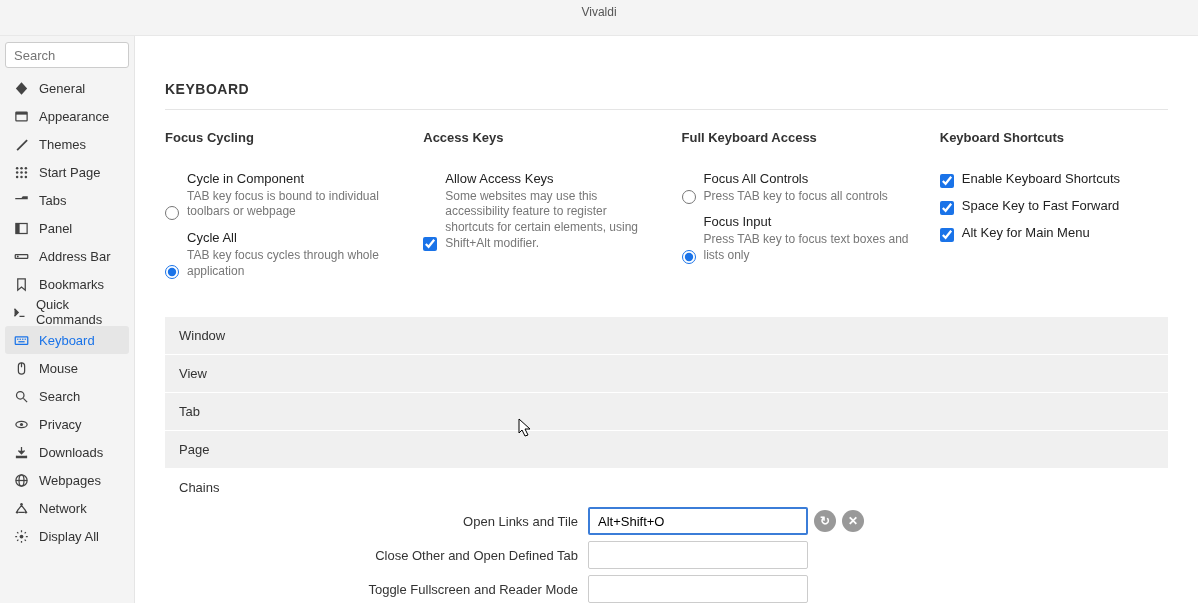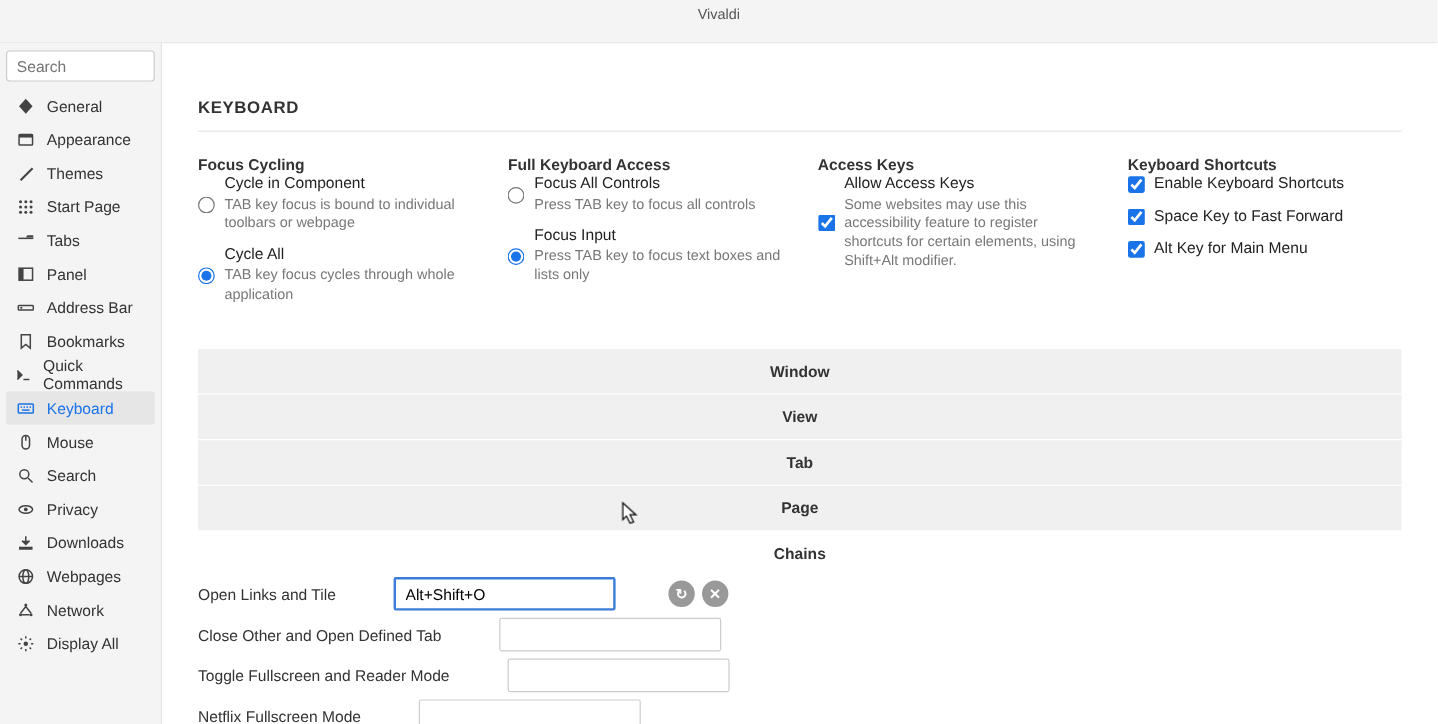--- a/index.html
+++ b/index.html
@@ -10,31 +10,31 @@
 .search-input { width: 100%; height: 26px; border: 1px solid #ccc; border-radius: 3px; padding: 0 8px; font-size: 13px; color: #888; background: #fff; margin-bottom: 6px; }
 .side-item { display: flex; align-items: center; height: 28px; padding: 0 6px; border-radius: 3px; cursor: pointer; color: #333; }
 .side-item.active { background: #e6e6e6; color: #1a73e8; }
 .side-icon { width: 20px; text-align: center; margin-right: 8px; color: #444; font-size: 14px; display:flex; align-items:center; justify-content:center;}
 .side-item.active .side-icon { color: #1a73e8; }
 .main { flex: 1; padding: 45px 30px 0 30px; overflow-y: auto; }
 .page-title { font-size: 14px; font-weight: bold; letter-spacing: 0.5px; color: #333; margin-bottom: 12px; }
 .divider { border: none; border-top: 1px solid #e5e5e5; margin-bottom: 20px; }
 .columns { display: flex; gap: 30px; margin-bottom: 28px; }
 .col { flex: 1; min-width: 0;}
-.col-title { font-size: 13px; font-weight: 600; color: #333; margin-bottom: 0; }
-.radio-row, .check-row { display: flex; align-items: center; margin-bottom: 10px; line-height: 1.3; }
+.col-title { font-size: 13px; font-weight: 600; color: #333; margin-bottom: 26px; }
+.radio-row, .check-row { display: flex; align-items: flex-end; margin-bottom: 10px; line-height: 1.3; }
 .radio-row input, .check-row input { margin-top: 2px; margin-right: 8px; flex-shrink: 0; }
 .check-row.indent { padding-left: 22px; }
 .opt-label { font-size: 13px; color: #222; }
 .opt-desc { font-size: 12px; color: #777; margin-top: 1px; }
-.section-row { background: #f0f0f0; padding: 11px 14px; font-weight: 700; font-size: 13px; color: #333; margin-bottom: 1px; text-align: center; }
+.section-row { background: #f0f0f0; padding: 11px 14px; font-weight: 400; font-size: 13px; color: #333; margin-bottom: 1px; }
 .section-row.plain { background: transparent; }
-.chain-row { display: flex; align-items: center; margin-bottom: 6px; padding-right: 0px; gap: 38px;}
+.chain-row { display: flex; align-items: center; justify-content: flex-end; margin-bottom: 6px; padding-right: 0px;}
 .chain-label { font-size: 13px; color: #333; margin-right: 10px; text-align: right; }
-.chain-input { width: 185px; height: 28px; border: 1px solid #ccc; border-radius: 2px; padding: 0 8px; font-size: 13px; background: #fff; }
+.chain-input { width: 220px; height: 28px; border: 1px solid #ccc; border-radius: 2px; padding: 0 8px; font-size: 13px; background: #fff; }
 .chain-input.focused { border: 2px solid #3b7dd8; outline: none; }
 .icon-btn { width: 22px; height: 22px; border-radius: 50%; background: #999; color: #fff; display: inline-flex; align-items: center; justify-content: center; margin-left: 6px; cursor: pointer; font-size: 12px; font-weight: bold; }
 .chain-actions { width: 60px; display: flex; }
 input[type=radio] { accent-color: #1a73e8; width:14px; height:14px;}
 input[type=checkbox] { accent-color: #1a73e8; width:14px; height:14px;}
 .cursor { position: absolute; left: 518px; top: 418px; pointer-events:none;}
 .chains-block { margin-left: 0; margin-right: 300px; }
 </style>
 </head>
 <body>
@@ -227,44 +227,44 @@
         <label class="radio-row">
           <input type="radio" name="fc" checked="" style="">
           <div>
               <div class="opt-label">Cycle All</div>
               <div class="opt-desc">TAB key focus cycles through whole application</div>
             </div>
         </label>
       </div>
 
       <div class="col">
+        <div class="col-title">Access Keys</div>
+        <label class="check-row">
+          <input type="checkbox" checked="" style="">
+          <div>
+              <div class="opt-label">Allow Access Keys</div>
+              <div class="opt-desc">Some websites may use this accessibility feature to register shortcuts for certain elements, using Shift+Alt modifier.</div>
+            </div>
+        </label>
+      </div>
+
+      <div class="col">
         <div class="col-title">Full Keyboard Access</div>
         <label class="radio-row">
           <input type="radio" name="fk" style="">
           <div>
               <div class="opt-label">Focus All Controls</div>
               <div class="opt-desc">Press TAB key to focus all controls</div>
             </div>
         </label>
         <label class="radio-row">
           <input type="radio" name="fk" checked="" style="">
           <div>
               <div class="opt-label">Focus Input</div>
               <div class="opt-desc">Press TAB key to focus text boxes and lists only</div>
-            </div>
-        </label>
-      </div>
-
-      <div class="col">
-        <div class="col-title">Access Keys</div>
-        <label class="check-row">
-          <input type="checkbox" checked="" style="">
-          <div>
-              <div class="opt-label">Allow Access Keys</div>
-              <div class="opt-desc">Some websites may use this accessibility feature to register shortcuts for certain elements, using Shift+Alt modifier.</div>
             </div>
         </label>
       </div>
 
       <div class="col">
         <div class="col-title">Keyboard Shortcuts</div>
         <label class="check-row">
             <input type="checkbox" checked="" style="">
             <span class="opt-label">Enable Keyboard Shortcuts</span>
           </label>

